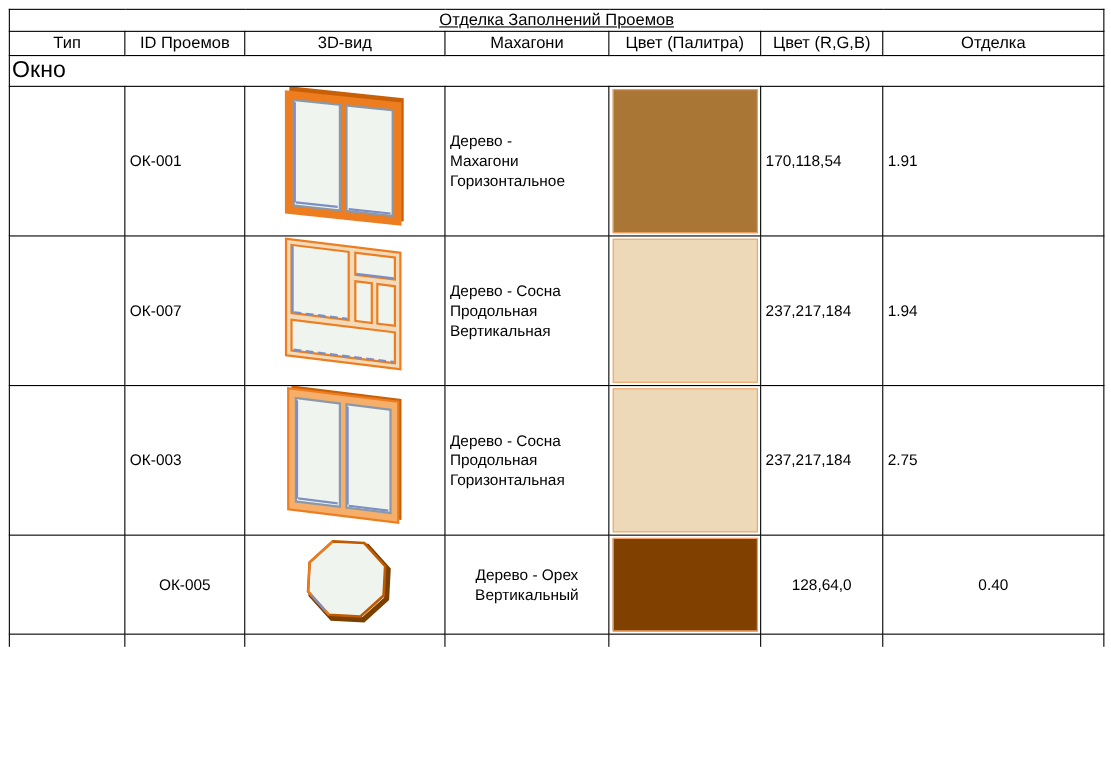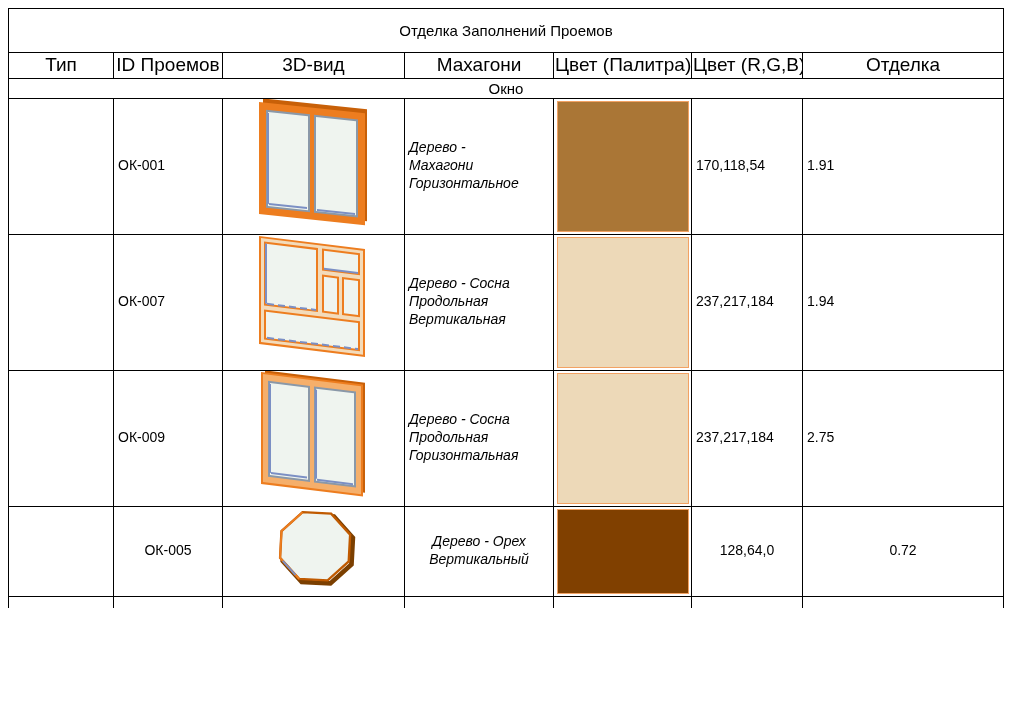--- a/index.html
+++ b/index.html
@@ -22,29 +22,29 @@
   }
   table.schedule td {
     border: 1px solid #000;
     font-family: "Liberation Sans", sans-serif;
     font-size: 14px;
     line-height: 1.28;
     vertical-align: middle;
     padding: 0 4px;
     overflow: hidden;
   }
-  tr.r-title td { height: 16px; text-align: center; font-size: 15px; padding: 12px; }
-  tr.r-head  td { height: 21px; text-align: center; font-size: 19px; padding: 0 1px; white-space: nowrap; }
-  tr.r-sect  td { height: 19px; font-size: 15px; padding: 0 2px; text-align: center; }
+  tr.r-title td { height: 16px; text-align: center; font-size: 15px; padding: 0; text-decoration: underline; }
+  tr.r-head  td { height: 21px; text-align: center; font-size: 15px; padding: 0 1px; white-space: nowrap; }
+  tr.r-sect  td { height: 19px; font-size: 21px; padding: 0 2px; }
   tr.h136 { height: 136px; }
   tr.h85  { height: 85px; text-align: center; }
   tr.r-part td { height: 11px; border-bottom: none; }
   td.c-id   { padding-left: 6px; }
   td.c-view { text-align: center; padding: 0; }
-  td.c-coat { white-space: pre-line; padding-left: 5px; font-style: italic; }
+  td.c-coat { white-space: pre-line; padding-left: 5px; }
   td.c-pal  { position: relative; padding: 0; }
   td.c-rgb  { padding-left: 5px; }
   td.c-area { padding-left: 6px; }
   .swatch {
     position: absolute;
     top: 2px; left: 3px; right: 2px; bottom: 2px;
     border: 1px solid #F2A263;
   }
   
   .w-back  { fill: #C86008; }
@@ -144,21 +144,21 @@
 Вертикальная</td>
       <td class="c-pal">
         <div class="swatch" style="background: rgb(237, 217, 184);"></div>
       </td>
       <td class="c-rgb">237,217,184</td>
       <td class="c-area">1.94</td>
     </tr>
 
     <tr class="h136">
       <td></td>
-      <td class="c-id">ОК-009</td>
+      <td class="c-id">ОК-003</td>
       <td class="c-view">
         <svg width="116" height="130" viewBox="0 0 116 130">
           <g transform="translate(6,0) skewY(7)">
             <rect class="w-back" x="3" y="-1" width="100" height="110"></rect>
             <rect class="w-frame-light" x="0" y="2" width="100" height="110"></rect>
             <rect class="w-glass" x="7" y="10" width="40" height="94"></rect>
             <rect class="w-glass" x="53" y="10" width="40" height="94"></rect>
             <line class="w-blue" x1="8" y1="12" x2="8" y2="101"></line>
             <line class="w-blue" x1="54" y1="12" x2="54" y2="101"></line>
             <line class="w-blue" x1="9" y1="101" x2="45" y2="101"></line>
@@ -188,21 +188,21 @@
             <line class="w-blue" x1="13" y1="58" x2="27" y2="72"></line>
           </g>
         </svg>
       </td>
       <td class="c-coat">Дерево - Орех
 Вертикальный</td>
       <td class="c-pal">
         <div class="swatch" style="background: rgb(128, 64, 0);"></div>
       </td>
       <td class="c-rgb">128,64,0</td>
-      <td class="c-area">0.72</td>
+      <td class="c-area">0.40</td>
     </tr>
 
     <tr class="r-part">
       <td></td>
           <td></td>
       <td></td>
           <td></td>
       <td></td>
           <td></td>
       <td></td>

